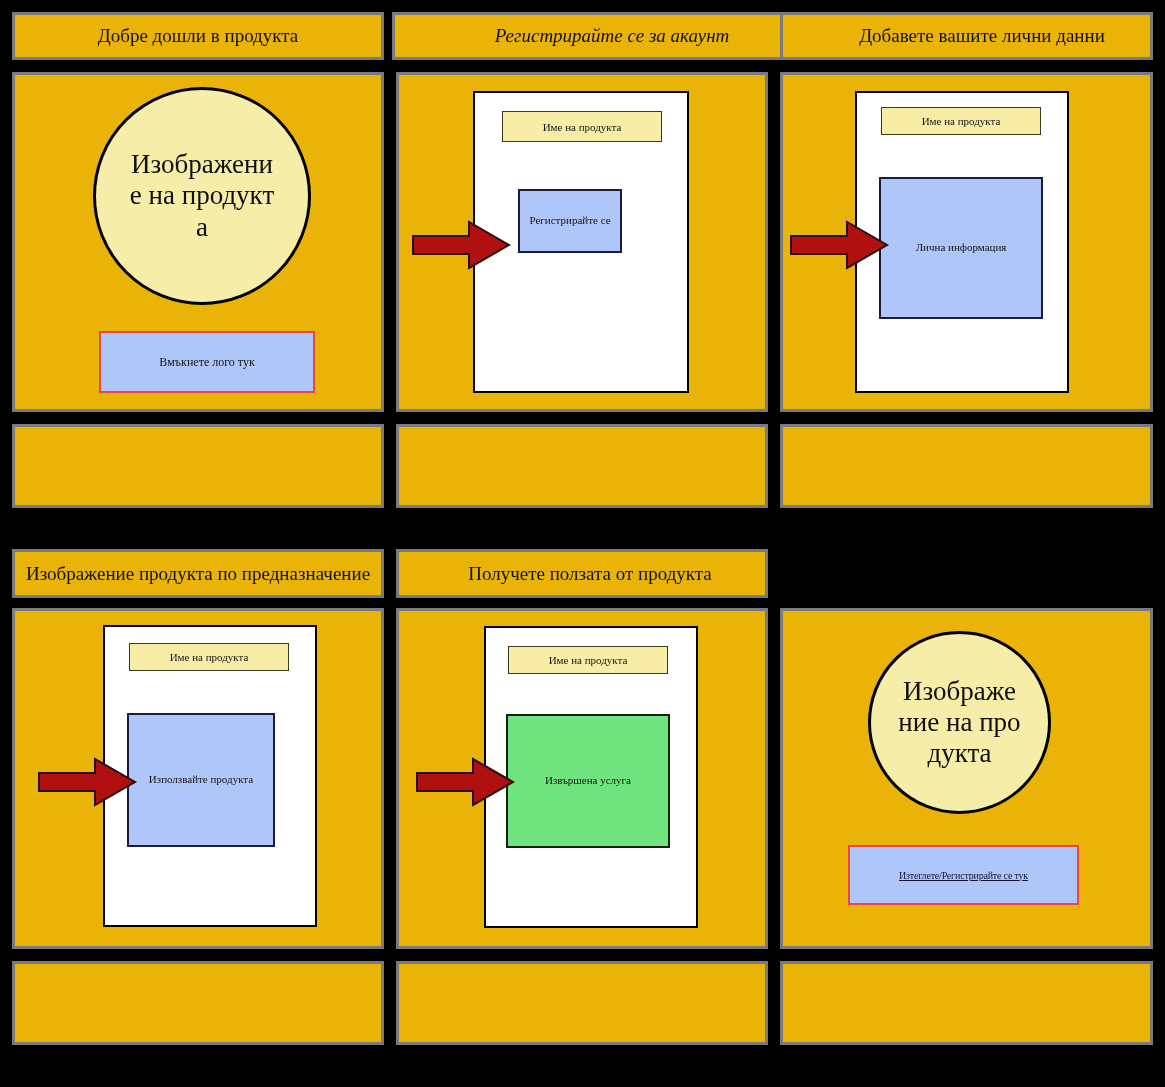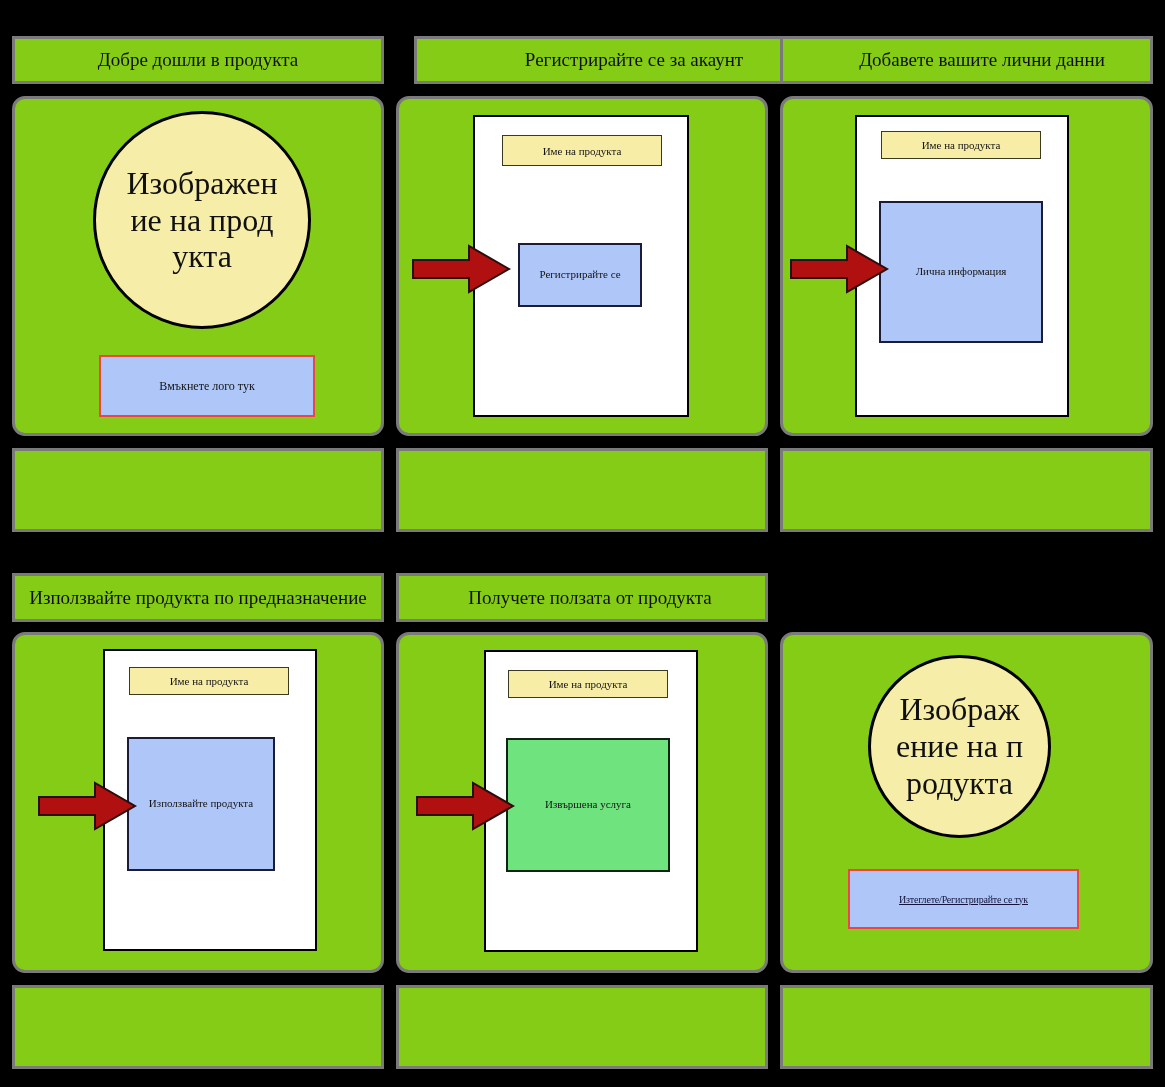--- a/index.html
+++ b/index.html
@@ -15,24 +15,23 @@
   #board {
     position: relative;
     width: 1165px;
     height: 1087px;
     background: #000000;
   }
 
   
   .framed {
     position: absolute;
-    background: #84cc16;
+    background: #eab308;
     border: 3px solid #7a7a7a;
     box-sizing: border-box;
-    margin-top: 24px;
   }
 
   
   .title-box {
     display: flex;
     align-items: center;
     justify-content: center;
   }
   .title-text {
     font-family: "Liberation Serif", "DejaVu Serif", serif;
@@ -40,21 +39,20 @@
     color: #111111;
     text-align: center;
     line-height: 1.15;
     padding: 0 8px;
     white-space: nowrap;
   }
 
   
   .stage {
     overflow: hidden;
-    border-radius: 13px;
   }
 
   
   .screen {
     position: absolute;
     background: #ffffff;
     border: 2.5px solid #000000;
     box-sizing: border-box;
   }
 
@@ -122,21 +120,21 @@
     border-radius: 50%;
     background: #f6eda8;
     border: 3px solid #000000;
     box-sizing: border-box;
     display: flex;
     align-items: center;
     justify-content: center;
   }
   .circle span {
     font-family: "Liberation Serif", "DejaVu Serif", serif;
-    font-size: 32px;
+    font-size: 27px;
     color: #101010;
     line-height: 1.15;
     text-align: center;
     width: 72%;
     word-break: break-all;
   }
 
   
   .arrow {
     position: absolute;
@@ -158,30 +156,30 @@
     </div>
     <div class="plate" style="left:84px; top:256px; width:216px; height:62px;">
       <span>Вмъкнете лого тук</span>
     </div>
   </div>
 
   <div class="framed title-box" style="left:12px; top:424px; width:372px; height:84px;">
     <div class="title-text"></div>
   </div>
 
-  <div class="framed title-box" style="left:414px; top:12px; width:440px; height:48px;">
+  <div class="framed title-box" style="left:392px; top:12px; width:440px; height:48px;font-style:italic;">
     <div class="title-text">Регистрирайте се за акаунт</div>
   </div>
 
   <div class="framed stage" style="left:396px; top:72px; width:372px; height:340px;">
     <div class="screen" style="left:74px; top:16px; width:216px; height:302px;">
       <div class="name-bar" style="left:27px; top:18px; width:160px; height:31px;">
         <span>Име на продукта</span>
       </div>
-      <div class="block blue" style="left:43px; top:126px; width:124px; height:64px;">
+      <div class="block blue" style="left:43px; top:96px; width:104px; height:64px;">
         <span>Регистрирайте се</span>
       </div>
     </div>
     <div class="arrow" style="left:12px; top:143px;">
       <svg width="100" height="54" viewBox="0 0 100 54">
         <polygon points="2,18 58,18 58,4 98,27 58,50 58,36 2,36" fill="#b01010" stroke="#2a0d0d" stroke-width="2"></polygon>
       </svg>
     </div>
   </div>
 
@@ -207,21 +205,21 @@
         <polygon points="2,18 58,18 58,4 98,27 58,50 58,36 2,36" fill="#b01010" stroke="#2a0d0d" stroke-width="2"></polygon>
       </svg>
     </div>
   </div>
 
   <div class="framed title-box" style="left:780px; top:424px; width:373px; height:84px;">
     <div class="title-text"></div>
   </div>
 
   <div class="framed title-box" style="left:12px; top:549px; width:372px; height:49px;">
-    <div class="title-text">Използвайте продукта по предназначение</div>
+    <div class="title-text">Изображение продукта по предназначение</div>
   </div>
 
   <div class="framed stage" style="left:12px; top:608px; width:372px; height:341px;">
     <div class="screen" style="left:88px; top:14px; width:214px; height:302px;">
       <div class="name-bar" style="left:24px; top:16px; width:160px; height:28px;">
         <span>Име на продукта</span>
       </div>
       <div class="block blue" style="left:22px; top:86px; width:148px; height:134px;">
         <span>Използвайте продукта</span>
       </div>

